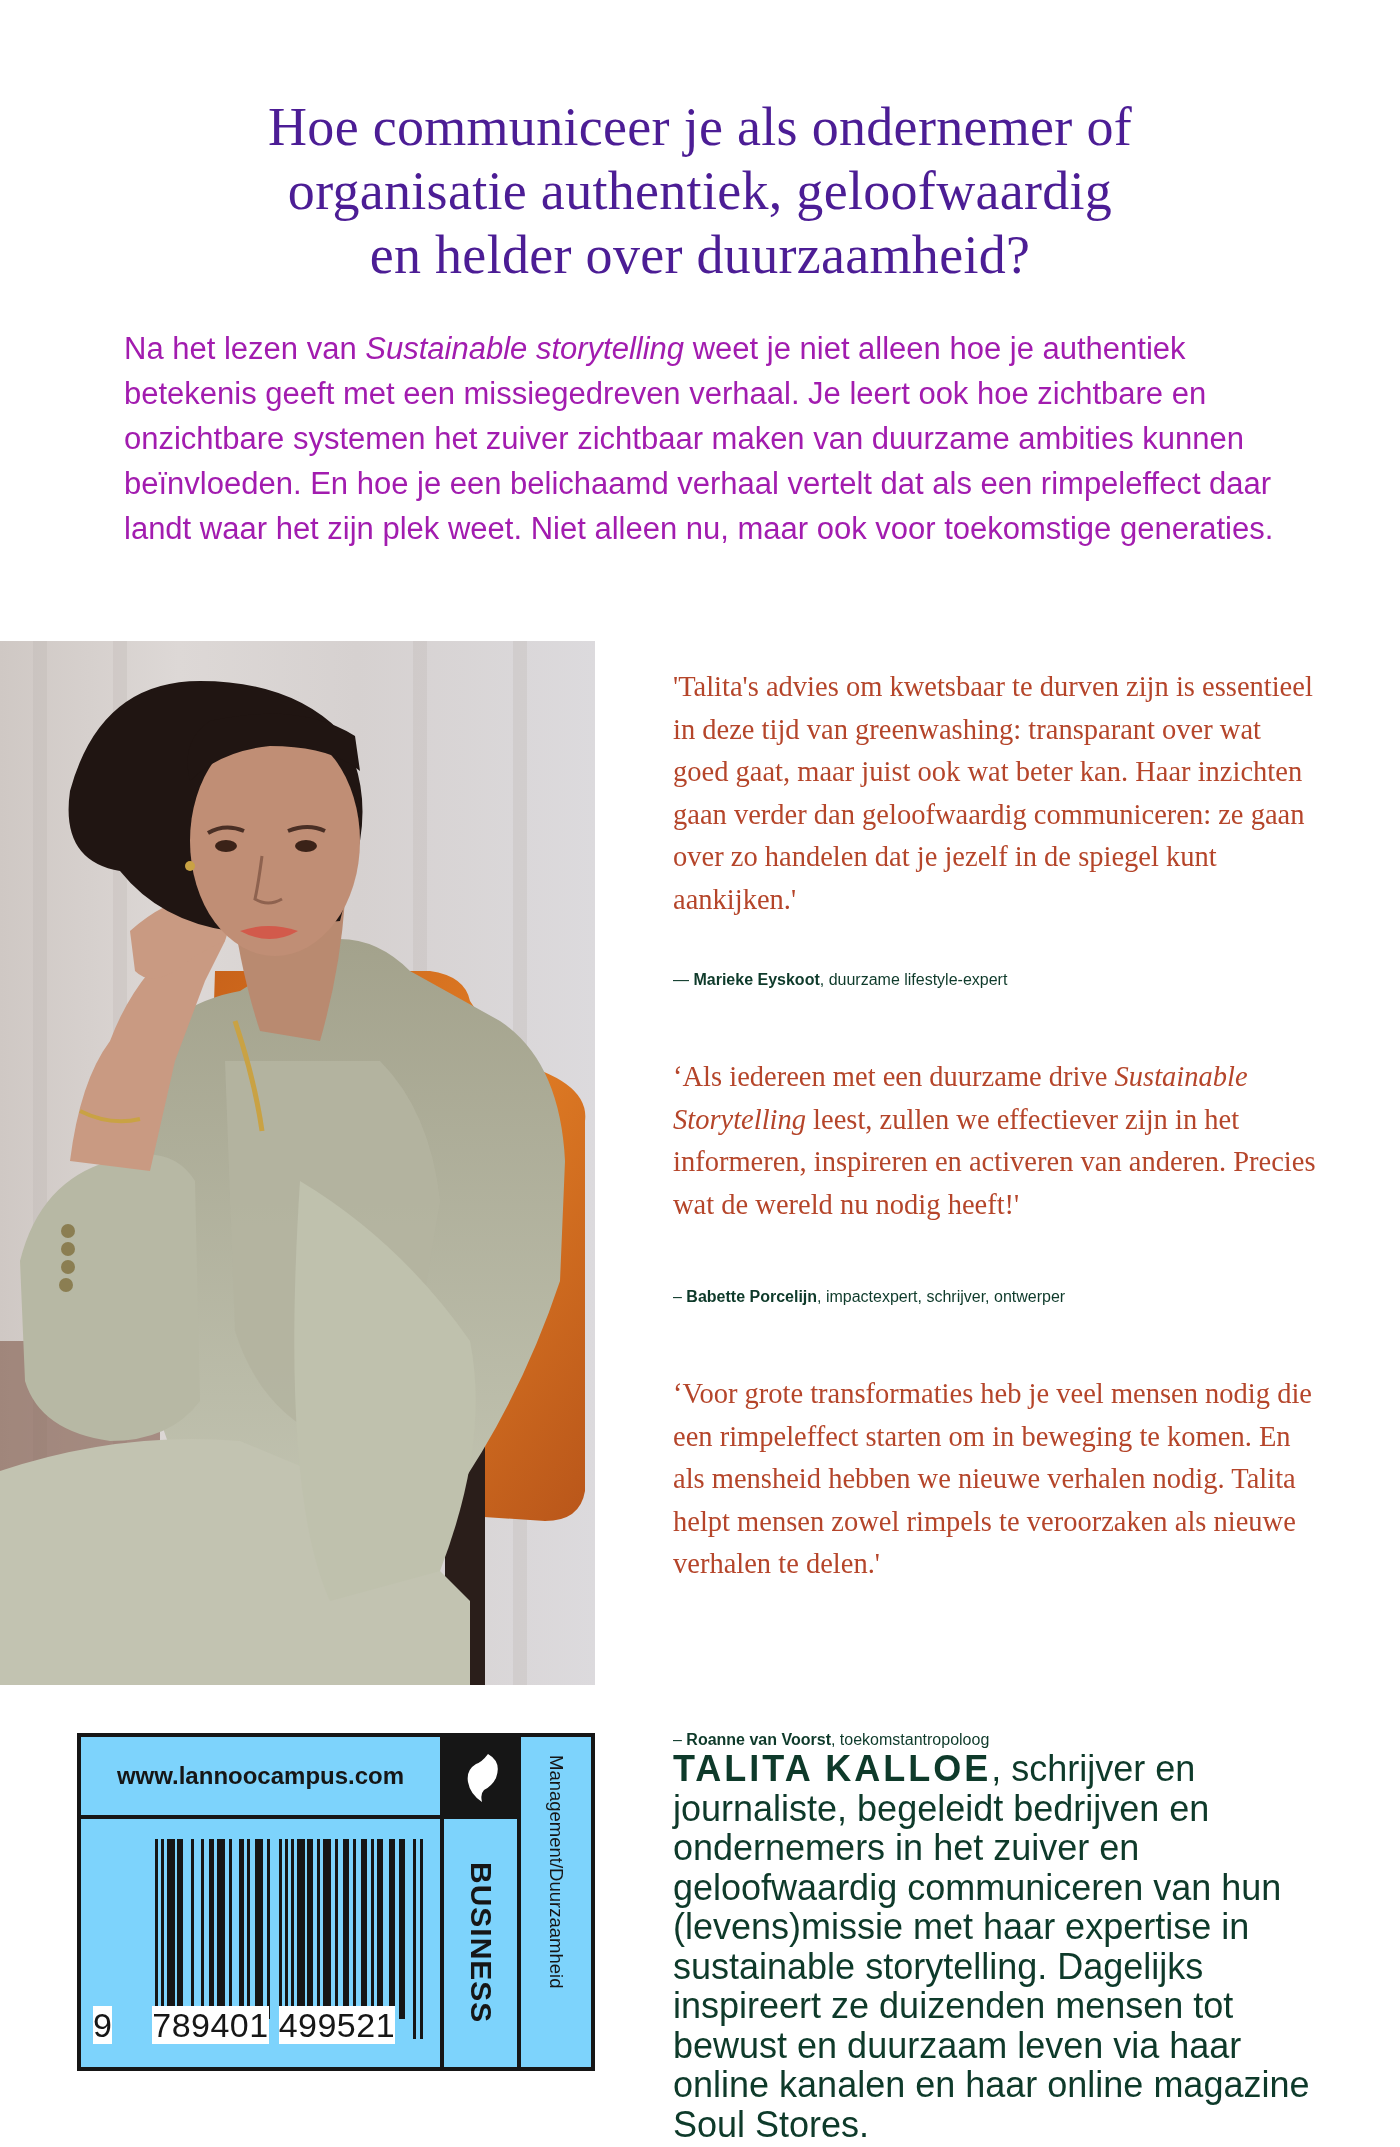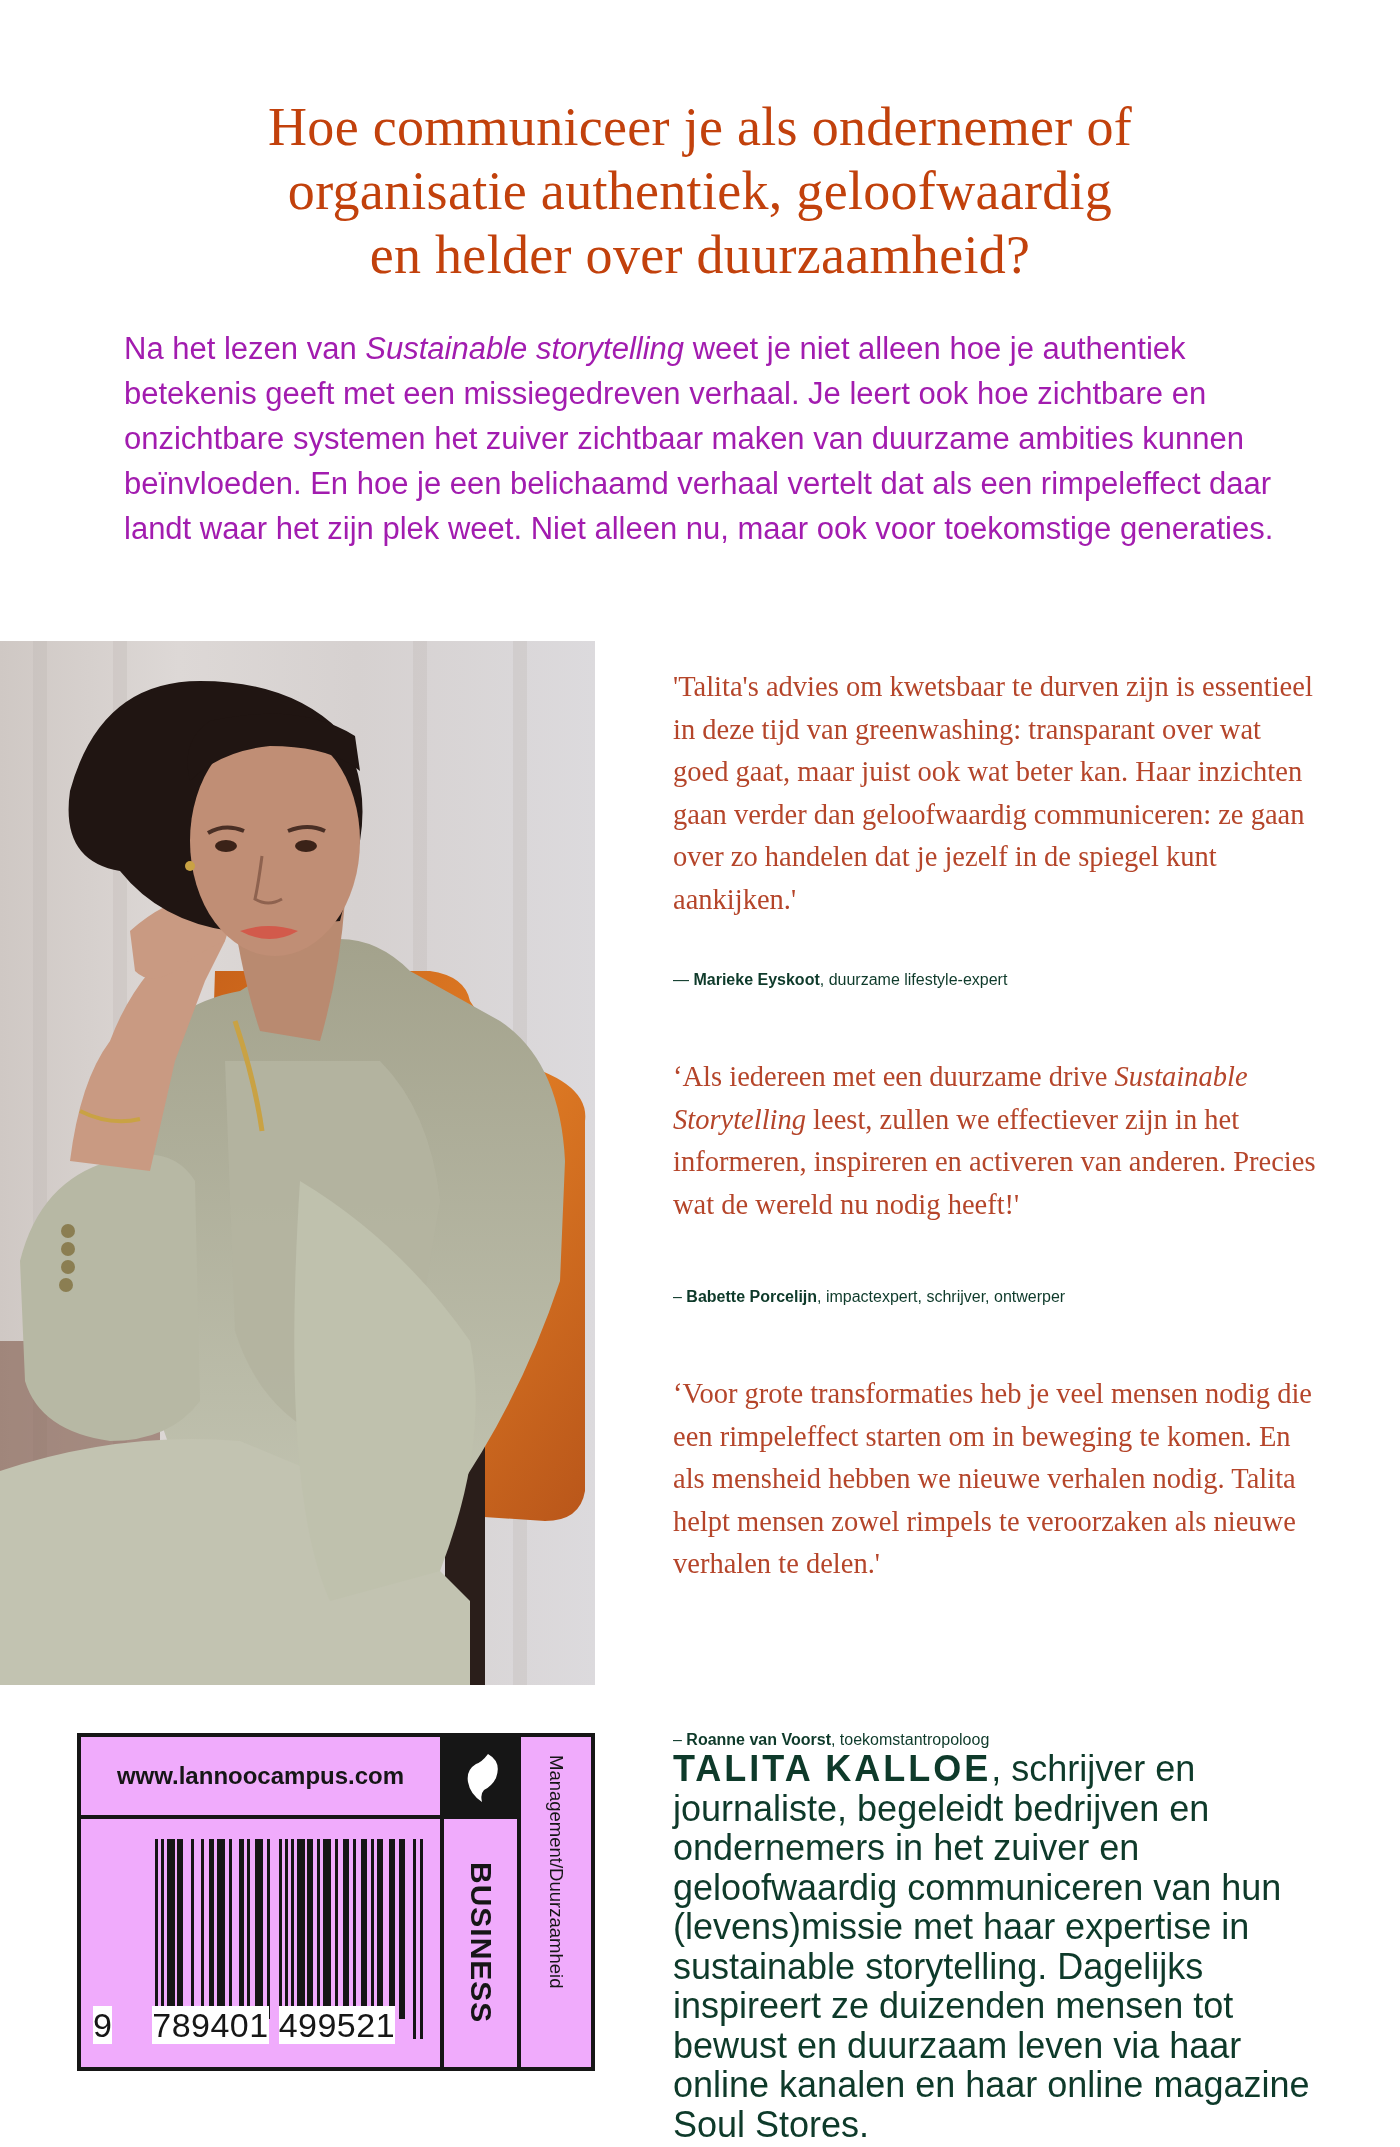--- a/index.html
+++ b/index.html
@@ -2,21 +2,21 @@
 <html><head>
 <meta charset="utf-8">
 <style>
   html, body { margin: 0; padding: 0; background: #ffffff; }
   body { width: 1400px; height: 2147px; position: relative; overflow: hidden; }
   .serif { font-family: "Liberation Serif", "DejaVu Serif", serif; }
   .sans { font-family: "Liberation Sans", "DejaVu Sans", sans-serif; }
 
   #headline {
     position: absolute; left: 150px; top: 95px; width: 1100px;
-    text-align: center; color: #c2410c;
+    text-align: center; color: #4c1d95;
     font-size: 54px; line-height: 64px; letter-spacing: 0.3px;
   }
   #intro {
     position: absolute; left: 124px; top: 326px; width: 1180px;
     color: #a21caf; font-size: 31px; line-height: 45px;
   }
   #intro em { font-style: italic; }
 
   #photo {
     position: absolute; left: 0; top: 641px; width: 595px; height: 1044px;
@@ -43,21 +43,21 @@
 
   #bio {
     position: absolute; left: 673px; top: 1749px; width: 650px;
     color: #0e3a2a; font-size: 36px; line-height: 39.5px;
   }
   #bio .name { font-weight: bold; letter-spacing: 3px; }
 
   
   #isbn-box {
     position: absolute; left: 77px; top: 1733px; width: 518px; height: 338px;
-    box-sizing: border-box; border: 4px solid #161616; background: #f0abfc;
+    box-sizing: border-box; border: 4px solid #161616; background: #7dd3fc;
   }
   #url-cell {
     position: absolute; left: 0; top: 0; width: 359px; height: 78px;
     border-bottom: 4px solid #161616;
     display: flex; align-items: center; justify-content: center;
     font-size: 24px; font-weight: bold; color: #161616;
   }
   #logo-cell {
     position: absolute; left: 363px; top: 0; width: 77px; height: 82px;
     background: #161616; display: flex; align-items: center; justify-content: center;

